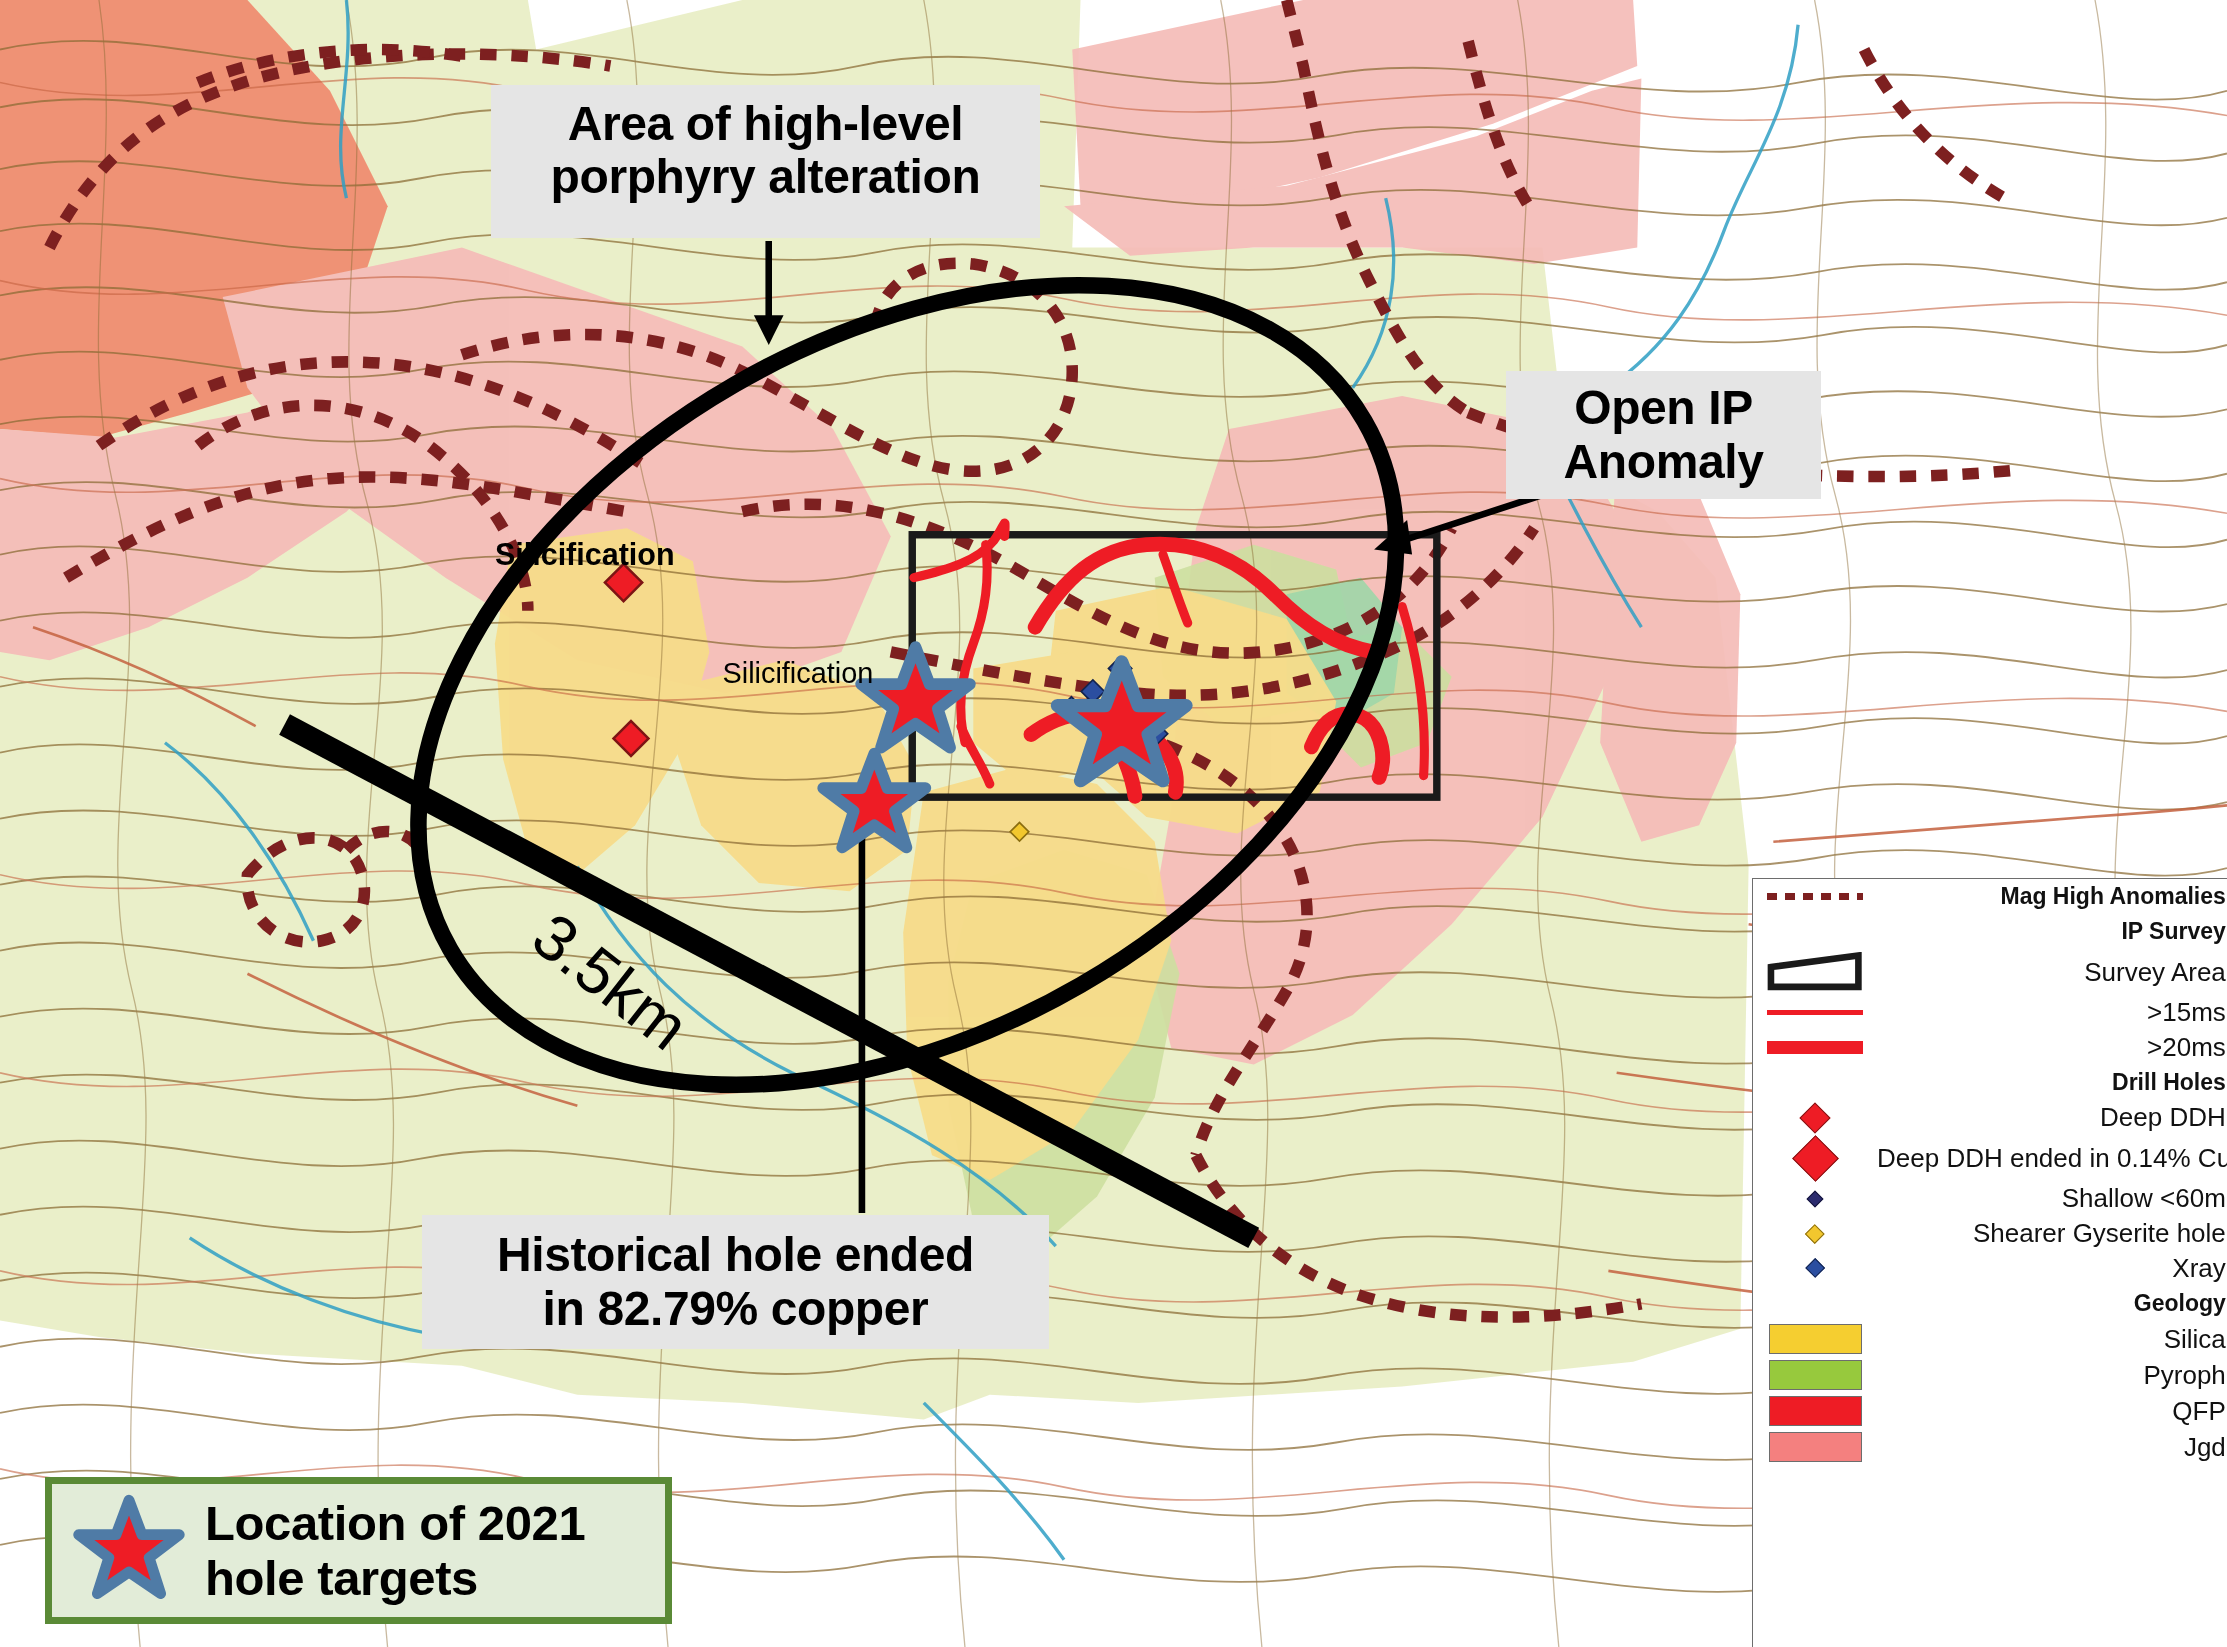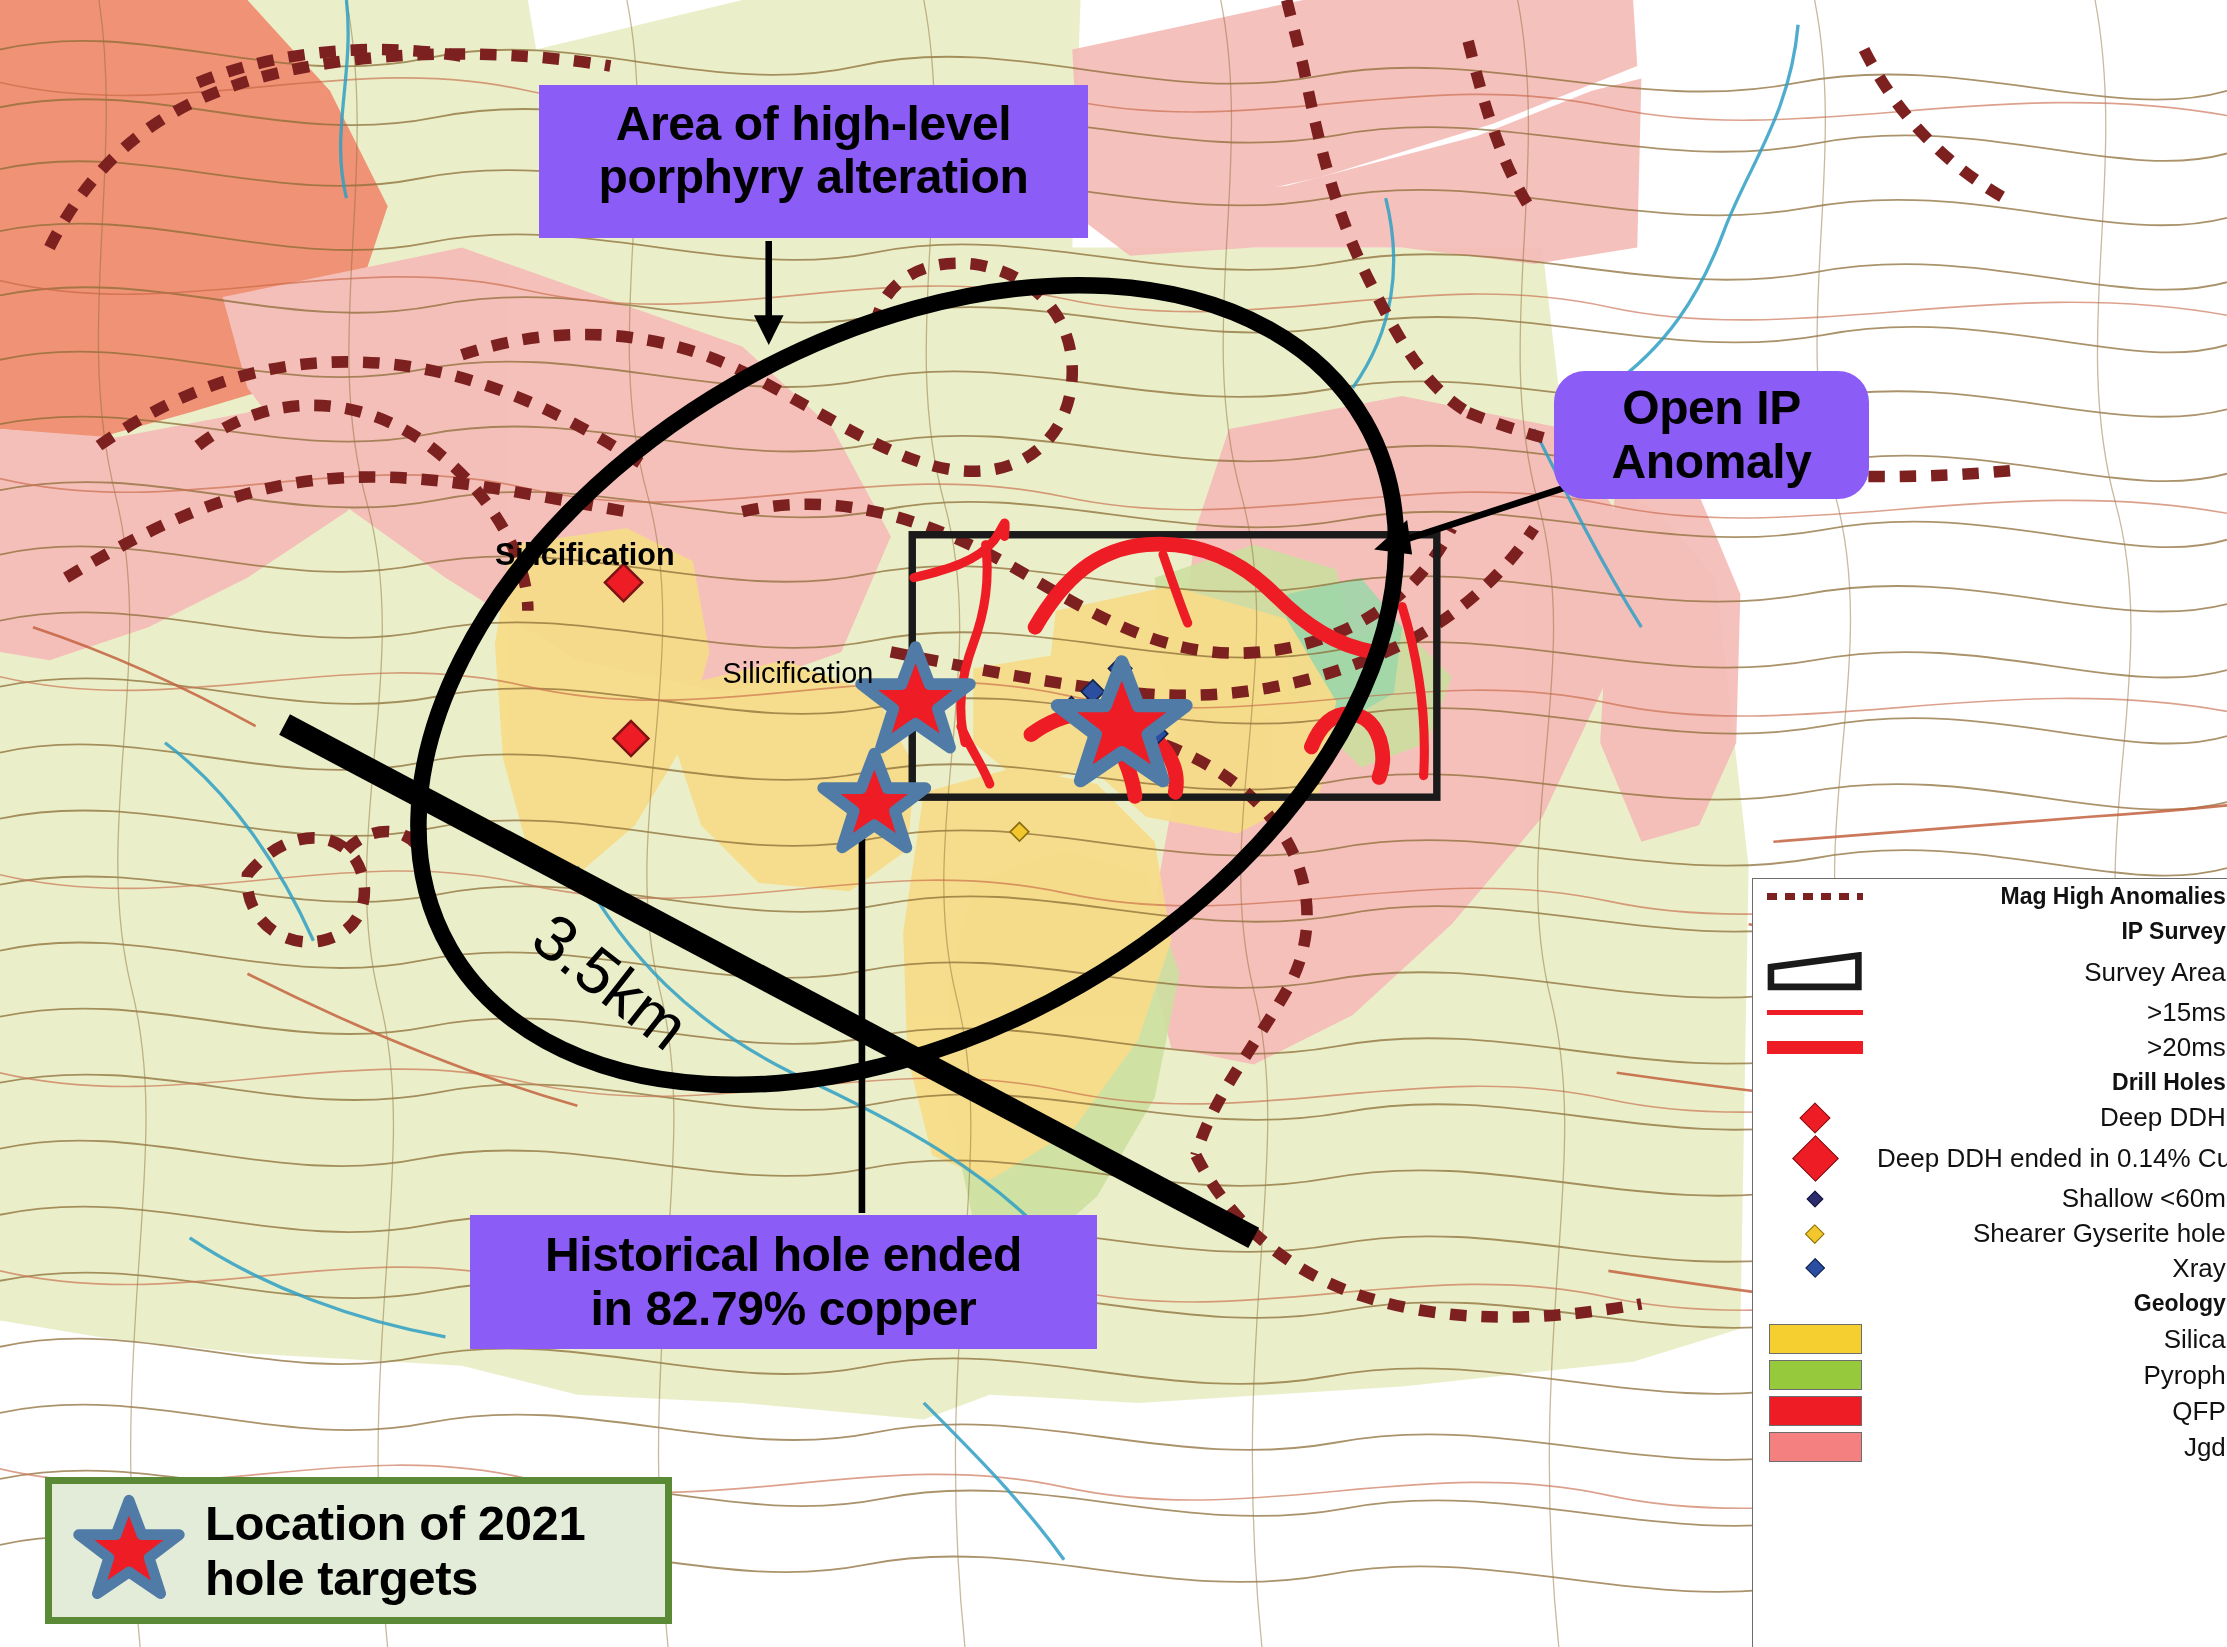--- a/index.html
+++ b/index.html
@@ -6,27 +6,27 @@
   html,body{margin:0;padding:0;background:#ffffff;}
   body{width:2227px;height:1648px;position:relative;overflow:hidden;
        font-family:"Liberation Sans",sans-serif;}
 
   #stage{position:absolute;left:0;top:0;width:2227px;height:1648px;background:#ffffff;}
 
   
   #map-canvas{position:absolute;left:0;top:0;width:2227px;height:1648px;}
 
   
-  .callout{position:absolute;background:#8b5cf6;color:#000;
+  .callout{position:absolute;background:#e5e5e5;color:#000;
            font-weight:bold;text-align:center;line-height:1.12;
-           letter-spacing:-0.4px;margin-left:48px;}
+           letter-spacing:-0.4px;}
   #callout-porphyry{left:491px;top:85px;width:549px;height:153px;
                     font-size:48px;padding-top:11.5px;box-sizing:border-box;}
   #callout-openip{left:1506px;top:371px;width:315px;height:128px;
-                  font-size:48px;padding-top:10px;box-sizing:border-box;border-radius:31px;}
+                  font-size:48px;padding-top:10px;box-sizing:border-box;}
   #callout-historical{left:422px;top:1215px;width:627px;height:134px;
                       font-size:48px;padding-top:13.2px;box-sizing:border-box;}
 
   
   #target-legend{position:absolute;left:45px;top:1477px;width:627px;height:147px;
                  background:#e2ecd8;border:7.4px solid #5a8a36;box-sizing:border-box;
                  display:flex;align-items:center;}
   #target-legend .star-wrap{width:153px;display:flex;justify-content:center;
                             align-items:center;flex:0 0 auto;}
   #target-legend .tl-text{font-size:49px;font-weight:bold;line-height:1.12;

